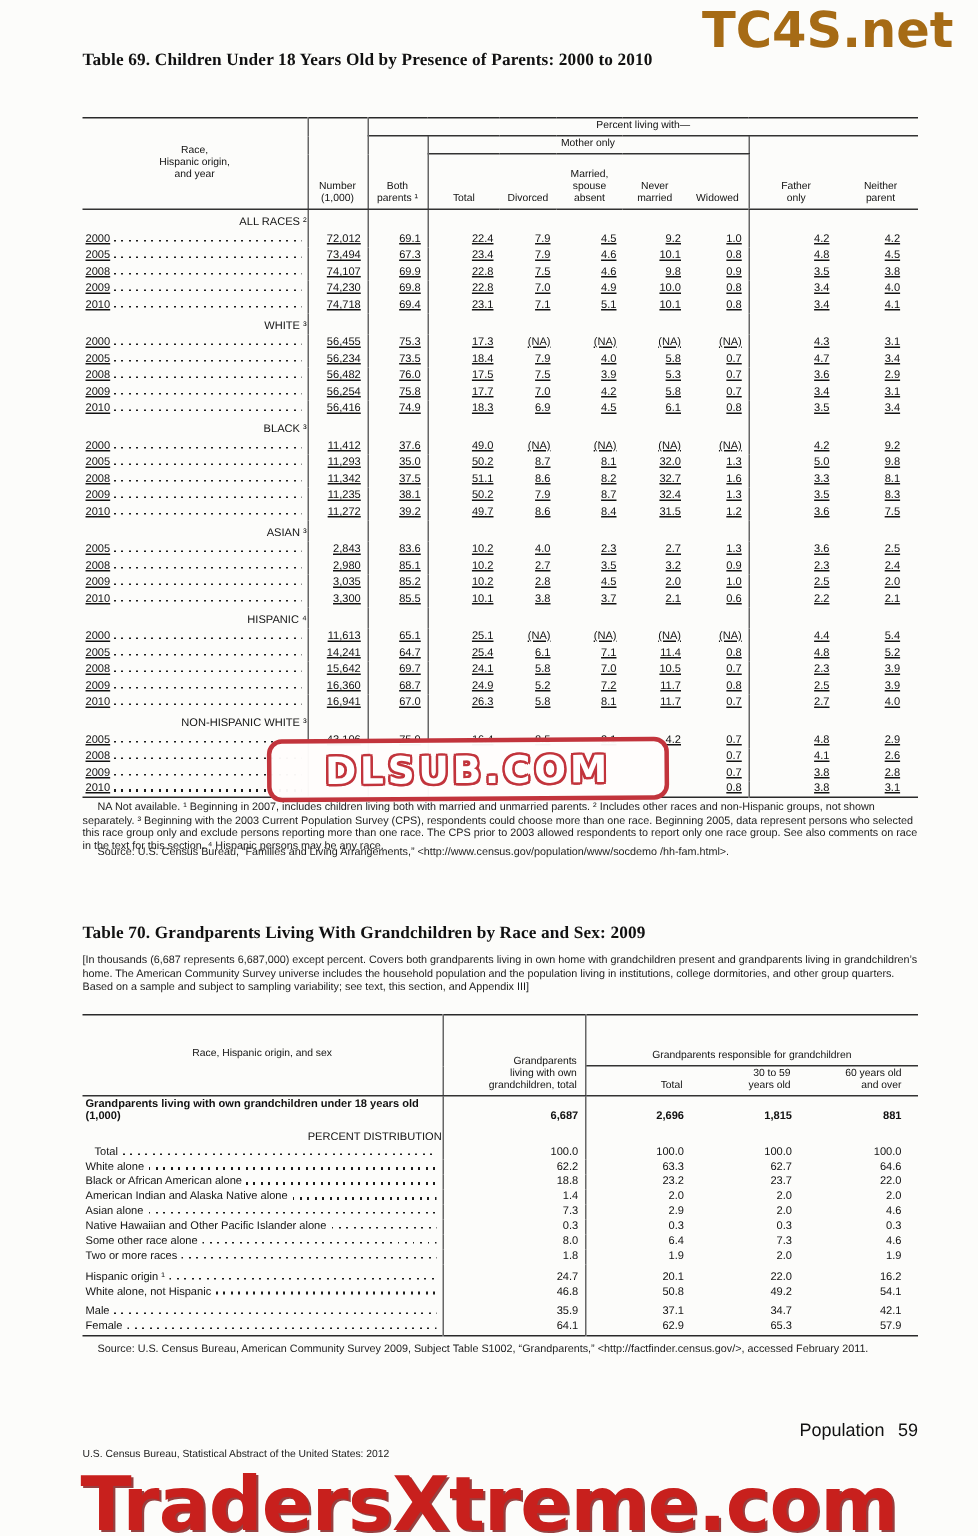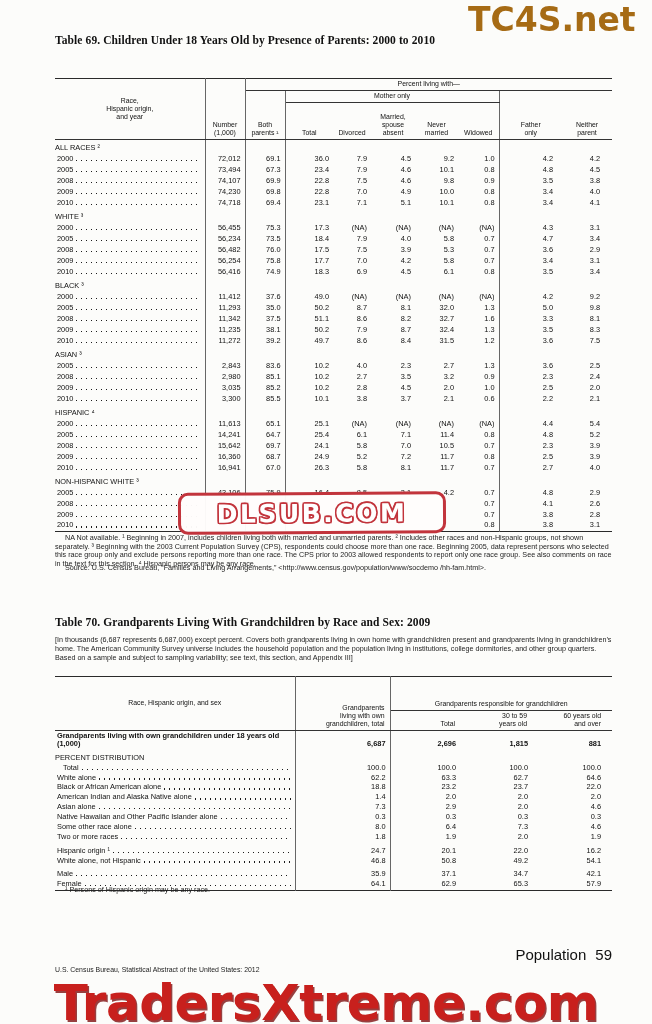--- a/index.html
+++ b/index.html
@@ -18,44 +18,44 @@
 
   
   table { border-collapse:collapse; table-layout:fixed; width:557px; border-top:1.3px solid #2a2a2a; border-bottom:1px solid #2a2a2a; }
   thead th { font-weight:normal; font-size:6.9px; line-height:8px; text-align:center; white-space:pre-line; vertical-align:bottom; padding:1px 1px 2px; color:#111; }
   th.mid { vertical-align:middle; }
   .gb { border-bottom:1px solid #333; }
   .hb { border-bottom:1px solid #333; }
   .vr { border-right:1px solid #666; }
   tbody td { font-size:7.4px; line-height:8.2px; vertical-align:bottom; padding:0 0 1.5px; }
   .num { text-align:right; padding-right:4px; }
-  .seclab { text-align:left; padding-bottom:1px; }
+  .seclab { text-align:right; padding-bottom:1px; }
   .stub { padding-left:2px; overflow:hidden; }
   .lead { display:flex; }
   .lead .rlab, .lead .ylab { flex:0 1 auto; }
   .dots { flex:1 1 auto; align-self:flex-end; height:1.3px; margin:0 4px 2px 3px;
           background-image:repeating-linear-gradient(to right,#1c1c1c 0 1.3px,transparent 1.3px 5px); }
 
   
   .t69 thead tr:nth-child(1){ height:12px; } .t69 thead tr:nth-child(2){ height:11px; } .t69 thead tr:nth-child(3){ height:37px; }
-  .t69 tr.drow { height:11px; } .t69 tr.sec { height:14px; }
+  .t69 tr.drow { height:11px;text-decoration:underline; } .t69 tr.sec { height:14px; }
   .t69 td:nth-child(9){ padding-right:9px; } .t69 td:nth-child(10){ padding-right:12px; }
 
   
   .t70 thead tr:nth-child(1){ height:34px; } .t70 thead tr:nth-child(2){ height:16px; }
   .t70 tbody tr { height:9.9px; }
   .t70 tr.boldrow { height:19px; } .t70 tr.boldrow td { font-weight:bold; }
   .t70 tr.sec { height:14px; }
   .t70 tr.gap td { padding-top:4px; }
   .t70 .ind { padding-left:8px; }
   .t70 th.rgt { text-align:right; padding-right:5px; }
   .t70 td:nth-child(5){ padding-right:11px; }
 
   
-  .pagefoot { position:absolute; right:40px; top:946px; font-size:15px; display:flex; gap:9px; align-items:baseline; }
+  .pagefoot { position:absolute; right:40px; top:946px; font-size:12px; display:flex; gap:9px; align-items:baseline; }
   .credit { position:absolute; left:55px; top:966px; font-size:6.9px; color:#222; }
 
   
   .wm-top { position:absolute; top:0px; left:468px; font-family:"DejaVu Sans", sans-serif; font-weight:bold;
             font-size:33px; color:#a16207; opacity:.94; letter-spacing:0; }
   .wm-mid { position:absolute; top:492px; left:178px; width:268px; height:42px; border:3.5px solid #c2343c;
             border-radius:10px; background:rgba(255,253,252,.97); display:flex; align-items:center; justify-content:center;
             transform:rotate(-.4deg); }
   .wm-mid span { font-family:"DejaVu Sans", sans-serif; font-weight:bold; font-size:25px; letter-spacing:2.5px; color:#fff;
             text-shadow:-1.4px -1.4px 0 #c2343c, 1.4px -1.4px 0 #c2343c, -1.4px 1.4px 0 #c2343c, 1.4px 1.4px 0 #c2343c,
@@ -128,21 +128,21 @@
         </tr>
         <tr class="drow">
           <td class="stub vr">
             <div class="lead">
               <span class="rlab">2000</span>
               <span class="dots"></span>
             </div>
           </td>
           <td class="num vr">72,012</td>
           <td class="num vr">69.1</td>
-          <td class="num">36.0</td>
+          <td class="num">22.4</td>
           <td class="num">7.9</td>
           <td class="num">4.5</td>
           <td class="num">9.2</td>
           <td class="num vr">1.0</td>
           <td class="num">4.2</td>
           <td class="num">4.2</td>
         </tr>
         <tr class="drow">
           <td class="stub vr">
             <div class="lead">
@@ -855,21 +855,21 @@
             </div>
           </td>
           <td class="num vr">64.1</td>
           <td class="num">62.9</td>
           <td class="num">65.3</td>
           <td class="num">57.9</td>
         </tr>
       </tbody>
   </table>
 
-  <div class="abs footnote" style="top:886px">¹ Persons of Hispanic origin may be any race.</div>
+  <div class="abs source" style="top:895px">Source: U.S. Census Bureau, American Community Survey 2009, Subject Table S1002, “Grandparents,” &lt;http://factfinder.census.gov/&gt;, accessed February 2011.</div>
 
   <div class="pagefoot">
     <span>Population</span>
     <span>59</span>
   </div>
   <div class="credit">U.S. Census Bureau, Statistical Abstract of the United States: 2012</div>
 
   <div class="wm-top">TC4S.net</div>
   <div class="wm-mid">
     <span>DLSUB.COM</span>

